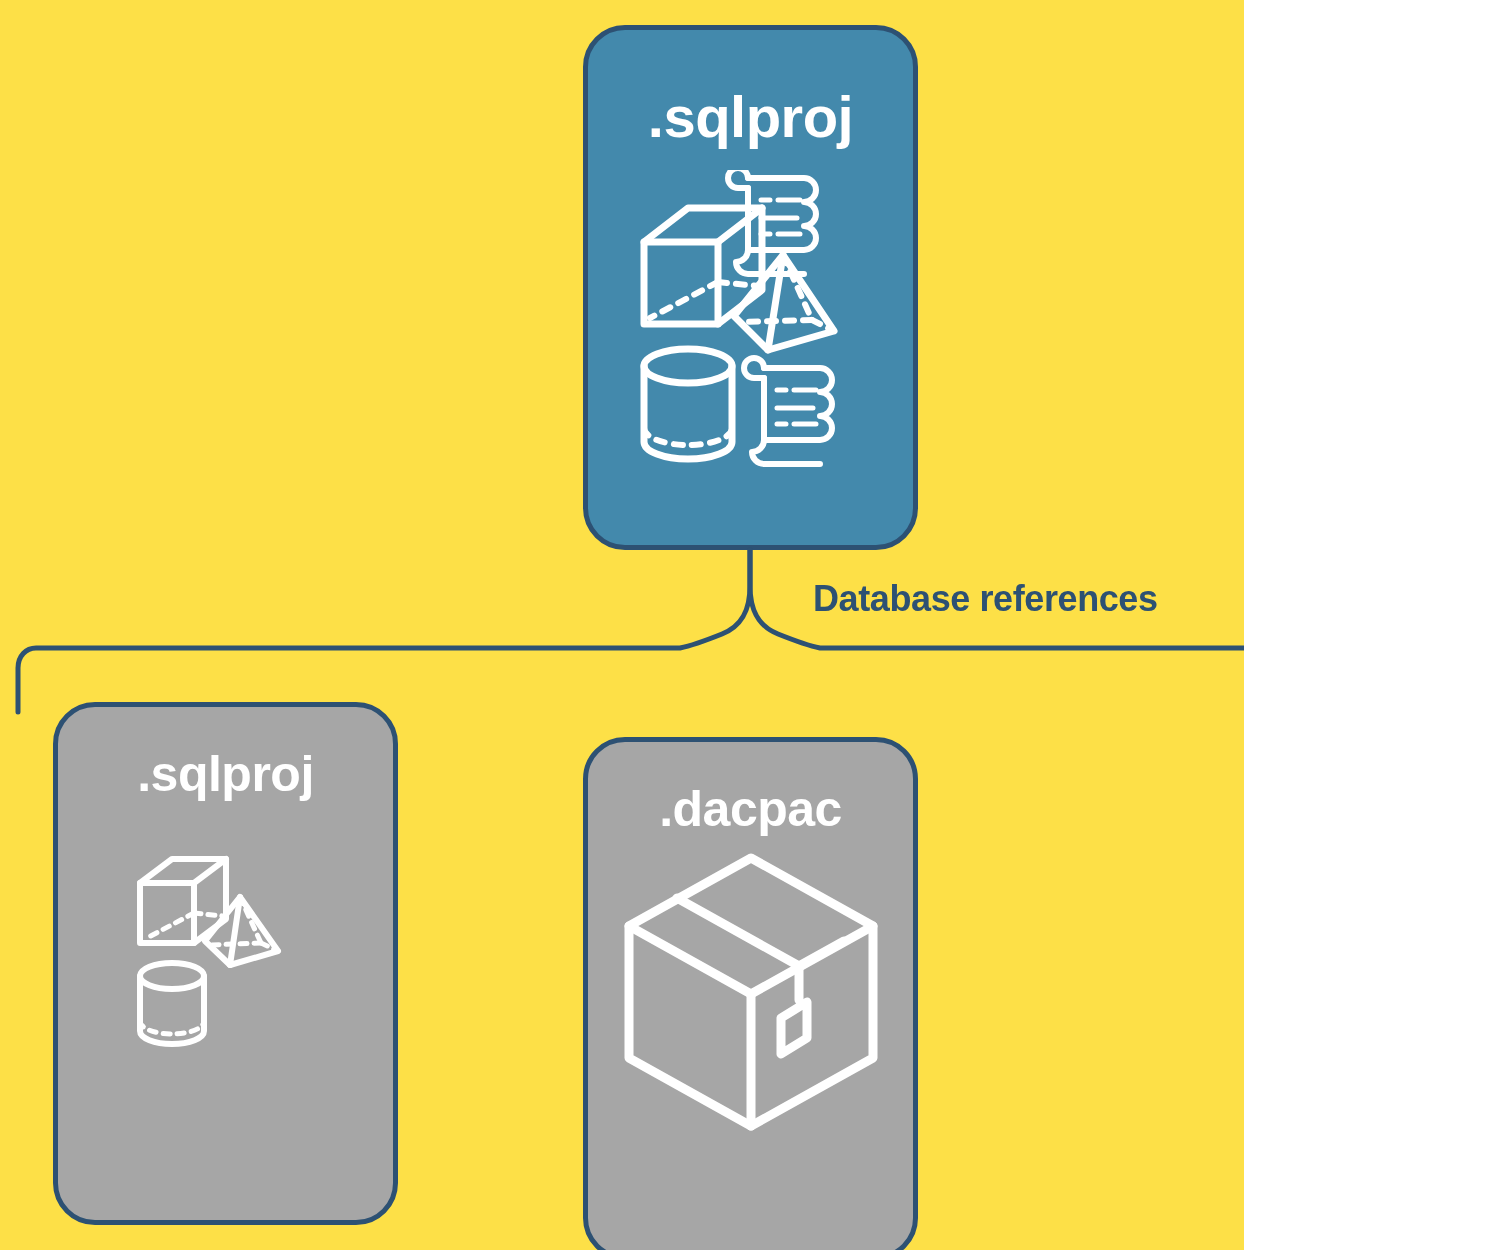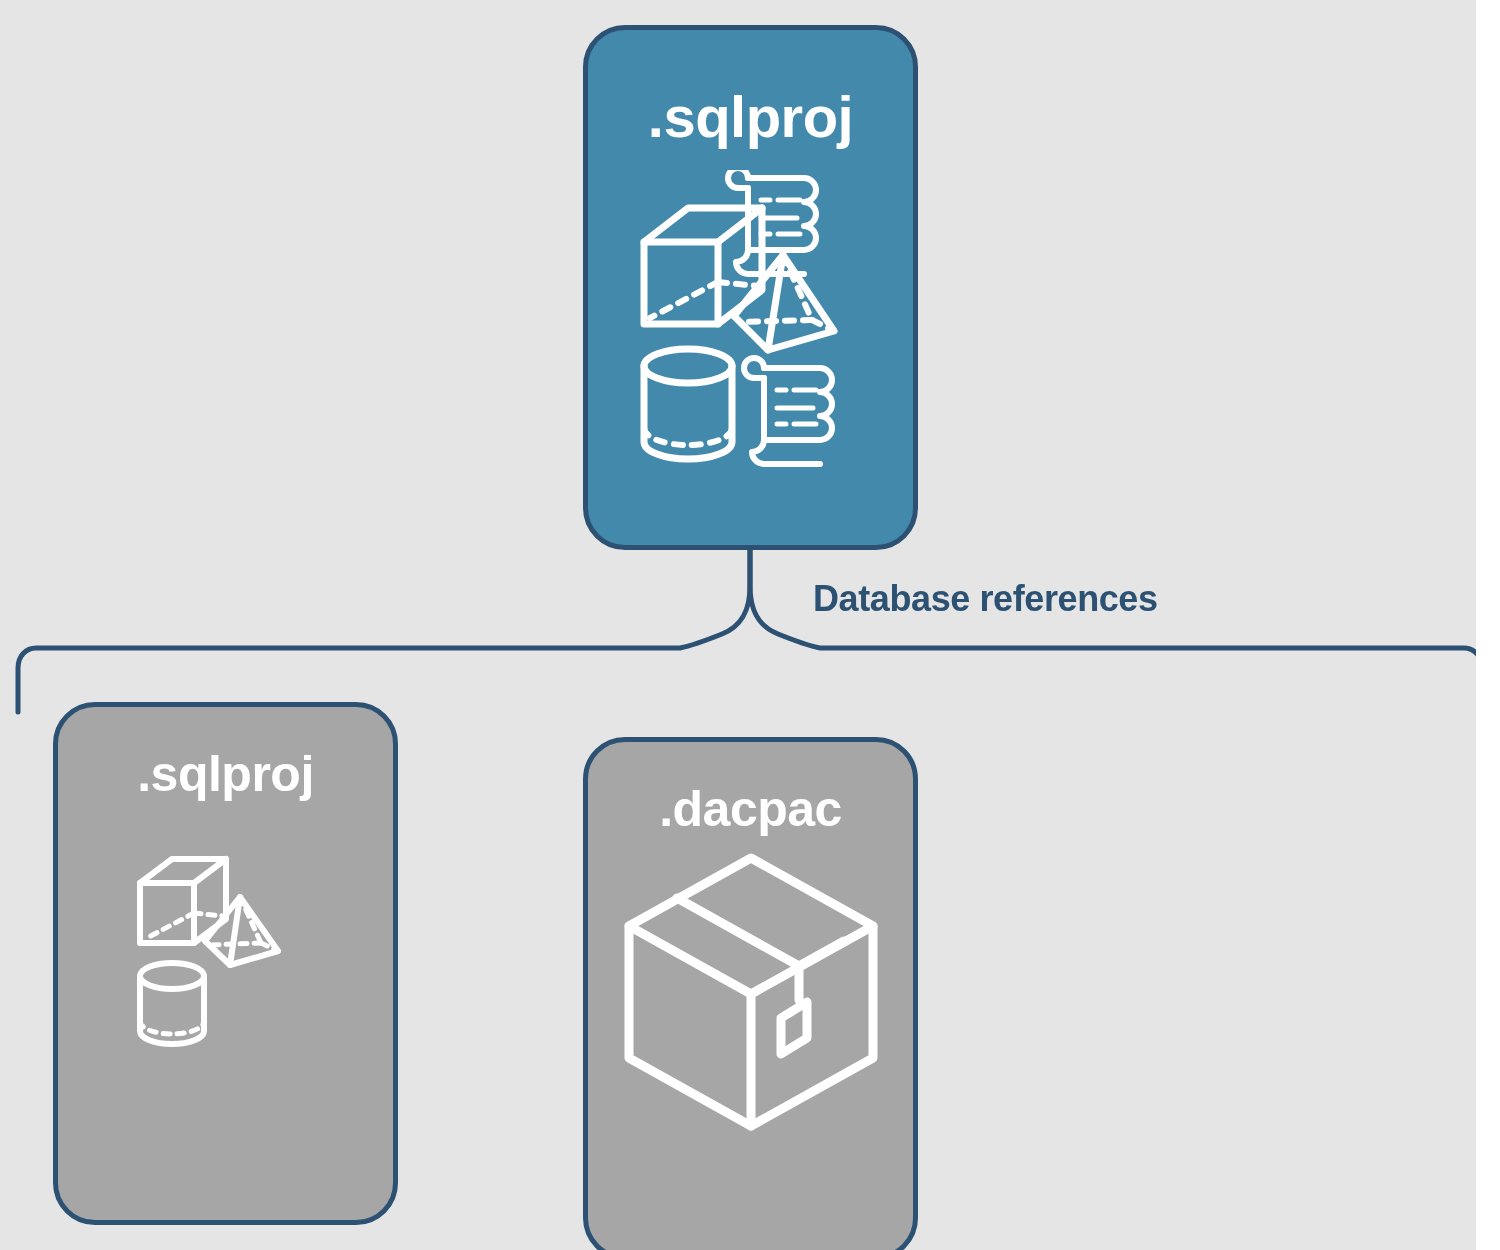--- a/index.html
+++ b/index.html
@@ -5,23 +5,23 @@
   html, body {
     margin: 0;
     padding: 0;
     background: #ffffff;
   }
   body {
     font-family: "Liberation Sans", sans-serif;
   }
   #stage {
     position: relative;
-    width: 1476px;
+    width: 1244px;
     height: 1250px;
-    background: #e5e5e5;
+    background: #fde047;
     overflow: hidden;
   }
   .card {
     position: absolute;
     box-sizing: border-box;
     border-radius: 42px;
     border: 5px solid #2d5173;
     display: block;
   }
   .card.primary { background: #4389ac; }

